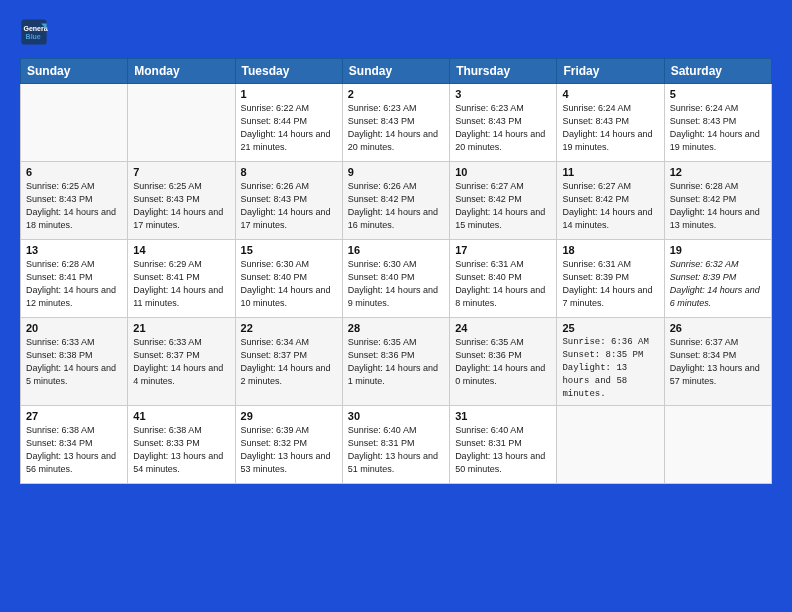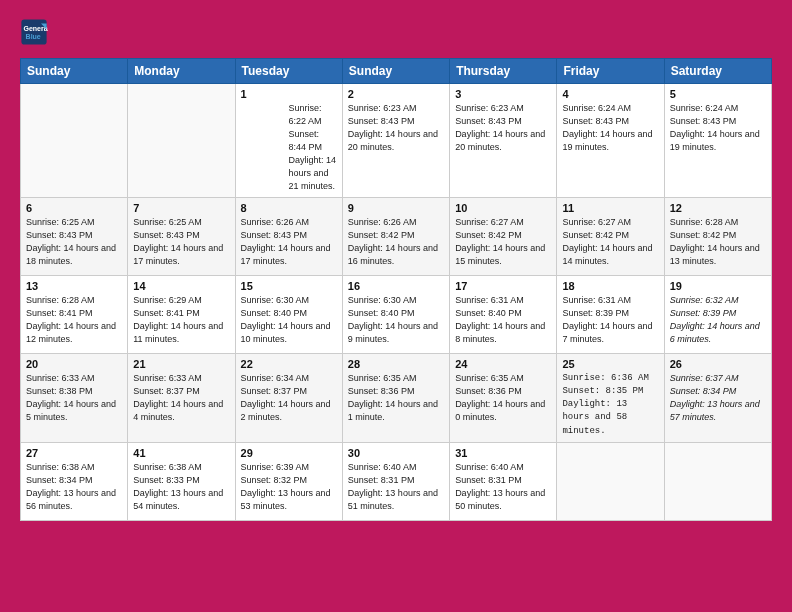--- a/index.html
+++ b/index.html
@@ -7,21 +7,21 @@
       font-family: Arial, sans-serif;
       background: #fff;
       width: 792px;
       height: 612px;
       overflow: hidden;
     }
     .page {
       width: 792px;
       min-height: 612px;
       padding: 18px 20px 10px 20px;
-      background: #be185d;
+      background: #1d4ed8;
     }
     .header {
       display: flex;
       justify-content: space-between;
       align-items: flex-start;
       margin-bottom: 12px;
     }
     .logo {
       display: flex;
       align-items: center;
@@ -125,21 +125,21 @@
           <th>Friday</th>
           <th>Saturday</th>
         </tr>
     </thead>
     <tbody id="calendar-body">
         <tr>
           <td class="empty-cell"></td>
           <td class="empty-cell"></td>
           <td>
             <span class="day-num">1</span>
-            <div class="day-info" style="white-space: pre-line; margin-left: 48px;">Sunrise: 6:22 AM
+            <div class="day-info" style="white-space: pre-line;">Sunrise: 6:22 AM
 Sunset: 8:44 PM
 Daylight: 14 hours and 21 minutes.</div>
           </td>
           <td>
             <span class="day-num">2</span>
             <div class="day-info" style="white-space: pre-line;">Sunrise: 6:23 AM
 Sunset: 8:43 PM
 Daylight: 14 hours and 20 minutes.</div>
           </td>
           <td>
@@ -281,21 +281,21 @@
 Daylight: 14 hours and 0 minutes.</div>
           </td>
           <td>
             <span class="day-num">25</span>
             <div class="day-info" style="white-space: pre-line; font-family: Liberation Mono, monospace;">Sunrise: 6:36 AM
 Sunset: 8:35 PM
 Daylight: 13 hours and 58 minutes.</div>
           </td>
           <td>
             <span class="day-num">26</span>
-            <div class="day-info" style="white-space: pre-line; font-style: italic;">Sunrise: 6:37 AM
+            <div class="day-info" style="white-space: pre-line;">Sunrise: 6:37 AM
 Sunset: 8:34 PM
 Daylight: 13 hours and 57 minutes.</div>
           </td>
         </tr>
         <tr>
           <td>
             <span class="day-num">27</span>
             <div class="day-info" style="white-space: pre-line;">Sunrise: 6:38 AM
 Sunset: 8:34 PM
 Daylight: 13 hours and 56 minutes.</div>

